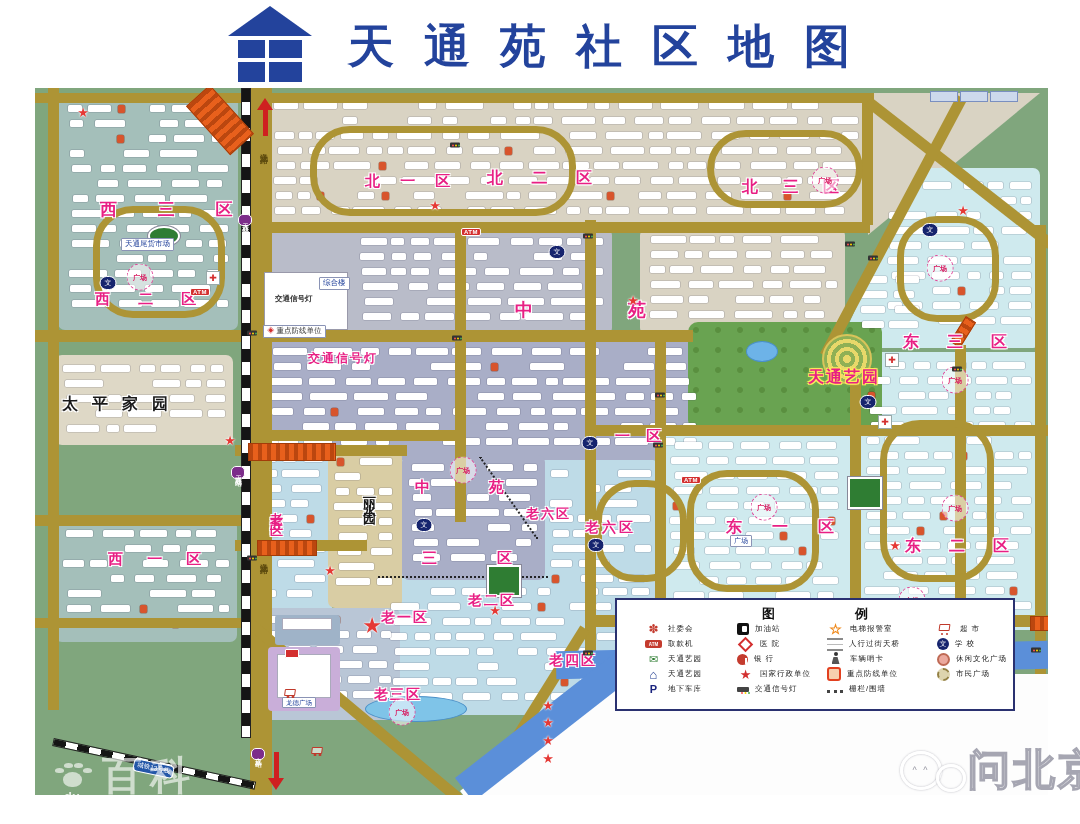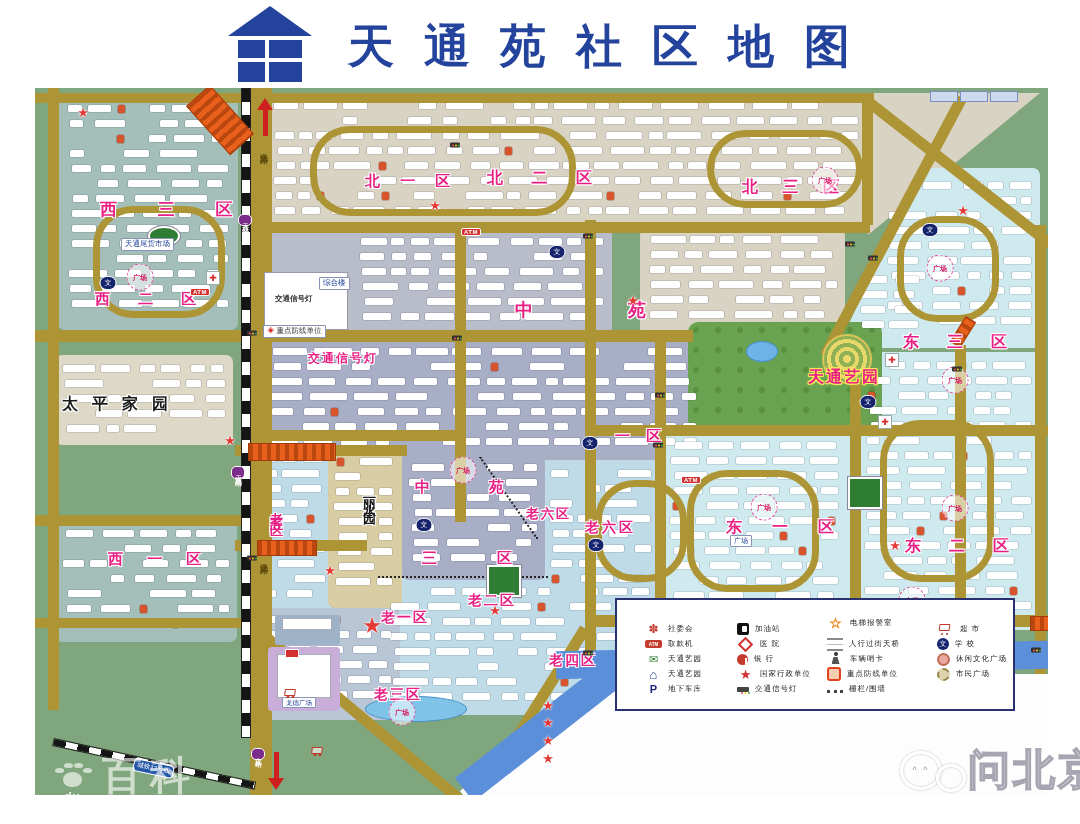--- a/index.html
+++ b/index.html
@@ -1081,20 +1081,21 @@
         <div class="mk tl-m" style="left: 217px; top: 430px;"></div>
         <div class="mk tl-m" style="left: 838px; top: 125px;"></div>
         <div class="mk tl-m" style="left: 420px; top: 7px;"></div>
         <div class="mk tl-m" style="left: 625px; top: 252px;"></div>
         <div class="mk cart-m" style="left: 255px; top: 545px;"></div>
         <div class="mk cart-m" style="left: 282px; top: 593px;"></div>
       </div>
   </div>
 
   <div id="legend">
+    <div id="legend-title">图例</div>
   <div class="lrow" style="left: 28px; top: 22px;">
         <span class="ic ic-committee-flower"></span>
         <span class="llabel">社委会</span>
       </div>
       <div class="lrow" style="left: 28px; top: 37px;">
         <span class="ic ic-atm-tag">ATM</span>
         <span class="llabel">取款机</span>
       </div>
       <div class="lrow" style="left: 28px; top: 52px;">
         <span class="ic ic-post-savings"></span>
@@ -1121,21 +1122,21 @@
         <span class="llabel">银 行</span>
       </div>
       <div class="lrow" style="left: 120px; top: 67px;">
         <span class="ic ic-gov-star"></span>
         <span class="llabel">国家行政单位</span>
       </div>
       <div class="lrow" style="left: 120px; top: 82px;">
         <span class="ic ic-traffic-light"></span>
         <span class="llabel">交通信号灯</span>
       </div>
-      <div class="lrow" style="left: 210px; top: 16px;">
+      <div class="lrow" style="left: 210px; top: 22px;">
         <span class="ic ic-elevator-alarm-star"></span>
         <span class="llabel">电梯报警室</span>
       </div>
       <div class="lrow" style="left: 210px; top: 37px;">
         <span class="ic ic-overpass-lines"></span>
         <span class="llabel">人行过街天桥</span>
       </div>
       <div class="lrow" style="left: 210px; top: 52px;">
         <span class="ic ic-vehicle-checkpoint"></span>
         <span class="llabel">车辆哨卡</span>

